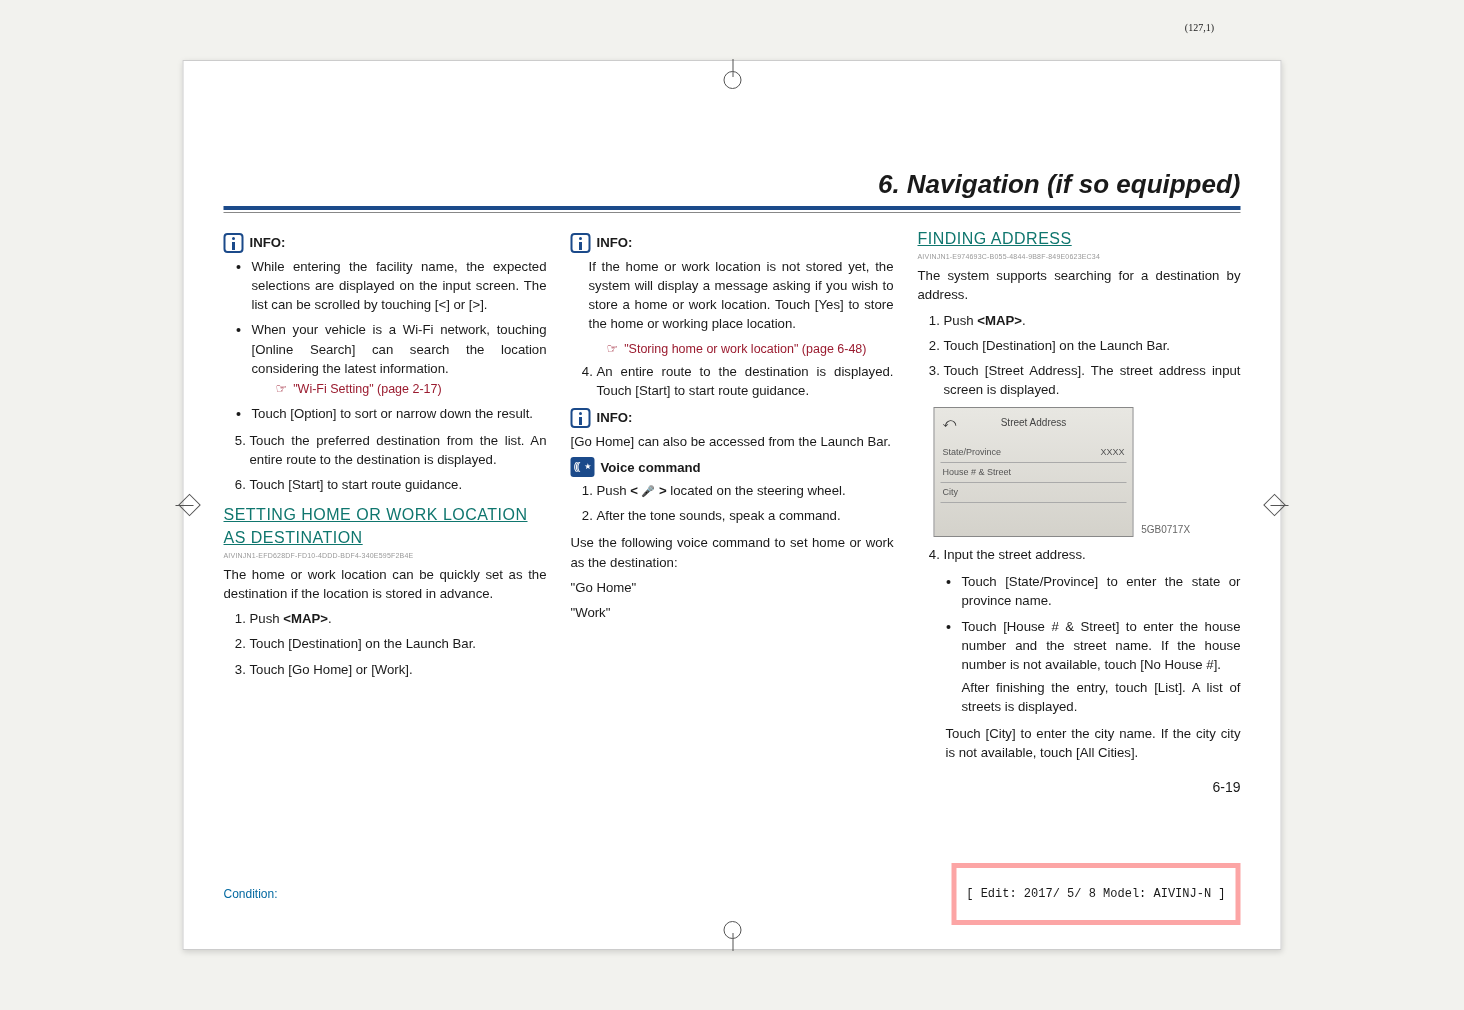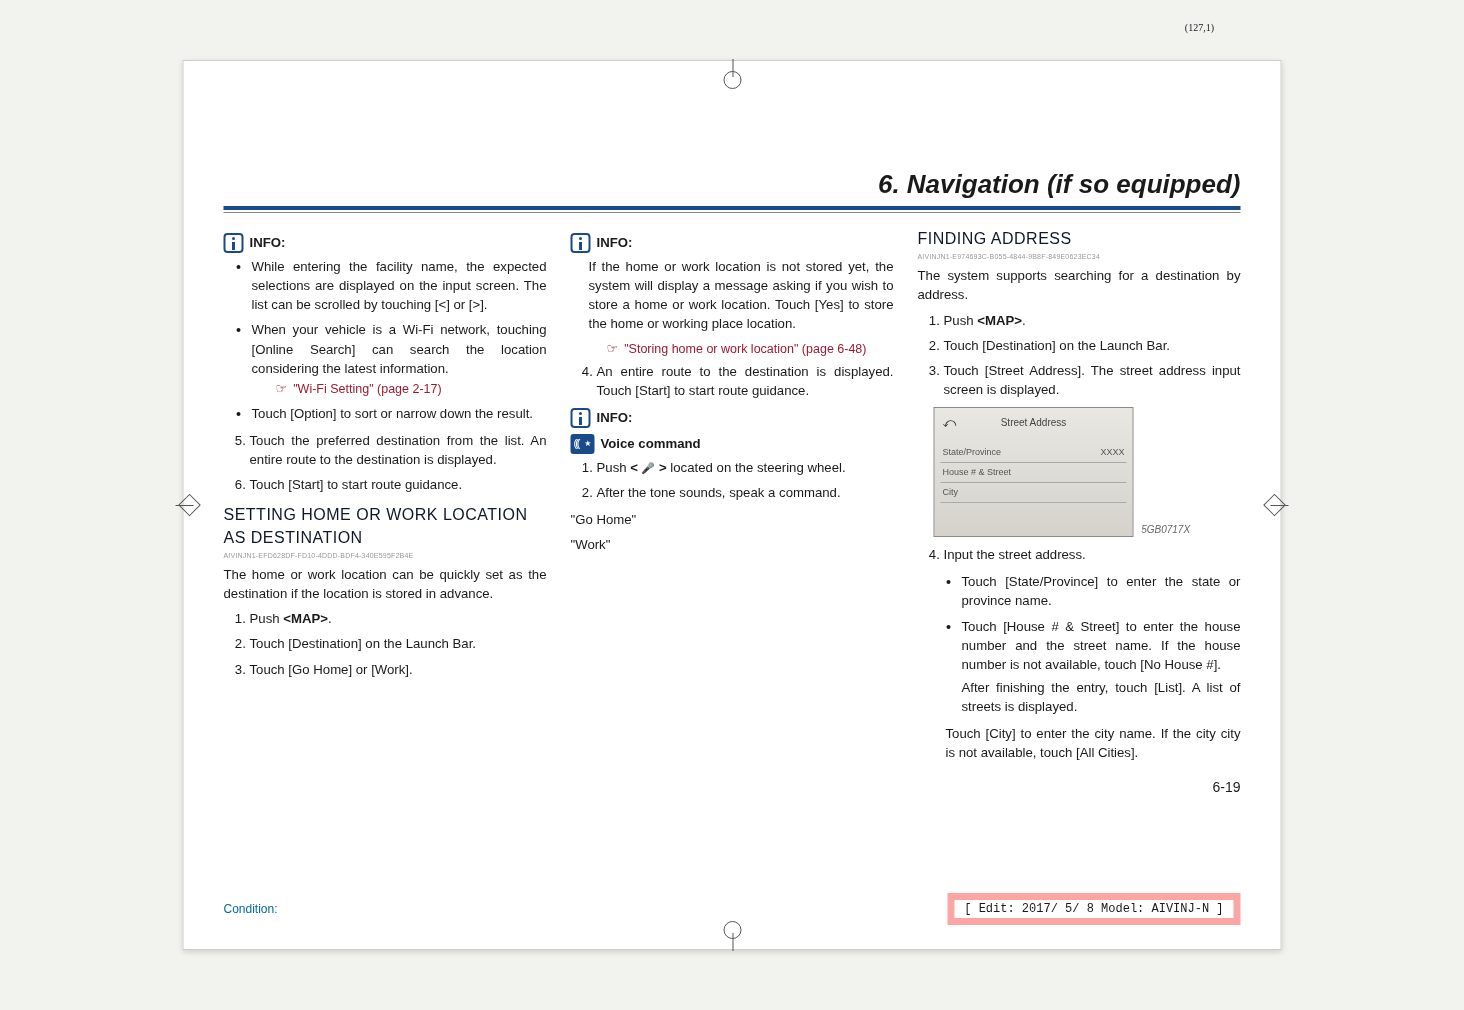--- a/index.html
+++ b/index.html
@@ -192,24 +192,25 @@
     font-size: 12.5px;
   }
   .ref-icon {
     flex: 0 0 auto;
     font-size: 13px;
     line-height: 1;
     margin-top: 2px;
   }
 
   .section-head {
-    color: #0f172a;
+    color: #0f766e;
     font-size: 16px;
     margin: 8px 0 2px 0;
     letter-spacing: .5px;
+    text-decoration: underline;
   }
   .guid {
     color: #999;
     font-size: 7px;
     letter-spacing: .2px;
     margin-bottom: 2px;
     word-break: break-all;
   }
   p { margin: 4px 0 6px 0; text-align: justify; }
 
@@ -243,21 +244,20 @@
     padding: 3px 2px;
     display: flex;
     justify-content: space-between;
   }
   .shot-label {
     display: inline-block;
     font-size: 10px;
     color: #666;
     vertical-align: bottom;
     margin-left: 4px;
-    font-style: italic;
   }
   .shot-row { margin: 8px 0 8px 16px; }
 
   .page-num {
     text-align: right;
     font-size: 14px;
     margin-top: 14px;
   }
 
   .footer {
@@ -265,22 +265,22 @@
     bottom: 24px;
     left: 40px;
     right: 40px;
     display: flex;
     justify-content: space-between;
     align-items: center;
     font-size: 12px;
   }
   .condition { color: #0369a1; }
   .edit-box {
-    border: 7px solid #fca5a5;
-    padding: 2px 10px;
+    border: 5px solid #fca5a5;
+    padding: 19px 10px;
     font-family: "Courier New", monospace;
     font-size: 12px;
   }
 
   .justify { text-align: justify; }
 </style>
 </head>
 <body>
 
 <div class="coord">(127,1)</div>
@@ -342,33 +342,35 @@
         <span>"Storing home or work location" (page 6-48)</span>
       </div>
       <ol class="steps" start="4">
         <li>An entire route to the destination is displayed. Touch [Start] to start route guidance.</li>
       </ol>
 
       <div class="info-tag">
         <span class="info-icon"></span>
         <span class="info-label">INFO:</span>
       </div>
+      <p class="justify">[Go Home] can also be accessed from the Launch Bar.</p>
 
       <div class="info-tag">
         <span class="voice-icon"></span>
         <span class="voice-label">Voice command</span>
       </div>
       <ol class="steps">
         <li>
           <span>Push </span>
           <b>&lt;</b> <span style="font-size:11px">🎤</span> <b>&gt;</b>
           <span> located on the steering wheel.</span>
         </li>
         <li>After the tone sounds, speak a command.</li>
       </ol>
+      <p class="justify">Use the following voice command to set home or work as the destination:</p>
       <p>"Go Home"</p>
       <p>"Work"</p>
     </div>
 
     <div class="col">
       <div class="section-head" style="margin-top:0">FINDING ADDRESS</div>
       <div class="guid">AIVINJN1-E974693C-B055-4844-9B8F-849E0623EC34</div>
       <p class="justify">The system supports searching for a destination by address.</p>
       <ol class="steps">
         <li>Push <b>&lt;MAP&gt;</b>.</li>

